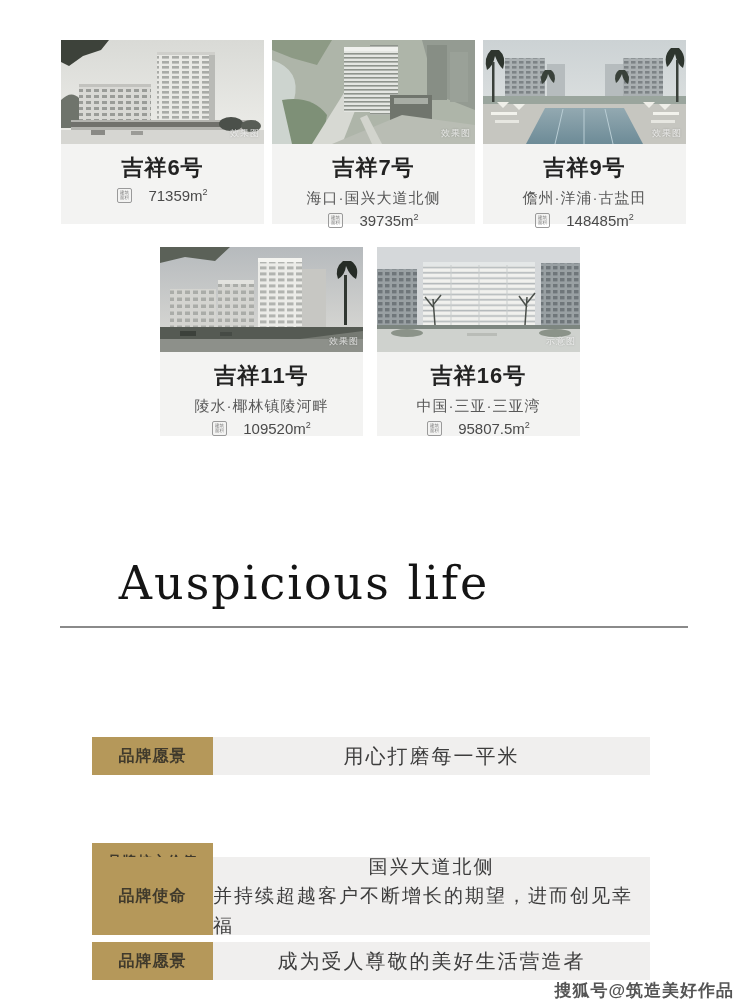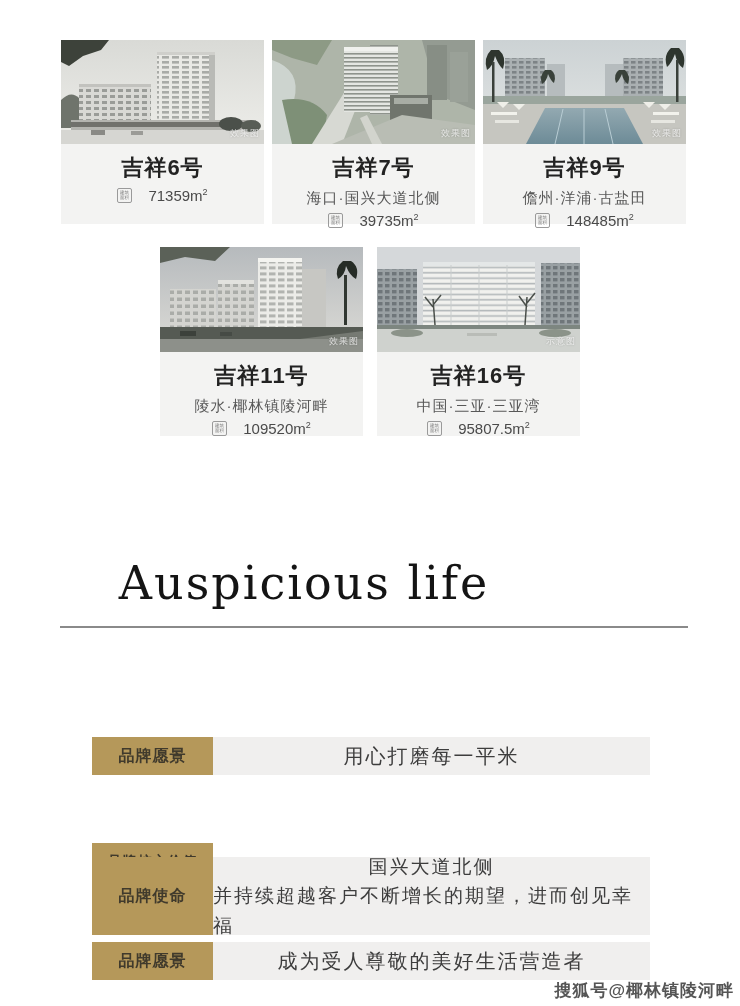--- a/index.html
+++ b/index.html
@@ -311,15 +311,15 @@
     </div>
   </div>
 
   <div class="brand-row" style="top:942px; height:38px;border-radius:18px;">
     <div class="brand-label">品牌愿景</div>
     <div class="brand-value">
         <div class="vline">成为受人尊敬的美好生活营造者</div>
       </div>
   </div>
 
-  <div class="footer-wm">搜狐号@椰林镇陵河畔</div>
+  <div class="footer-wm">搜狐号@筑造美好作品</div>
 
 </div>
 
 </body></html>

